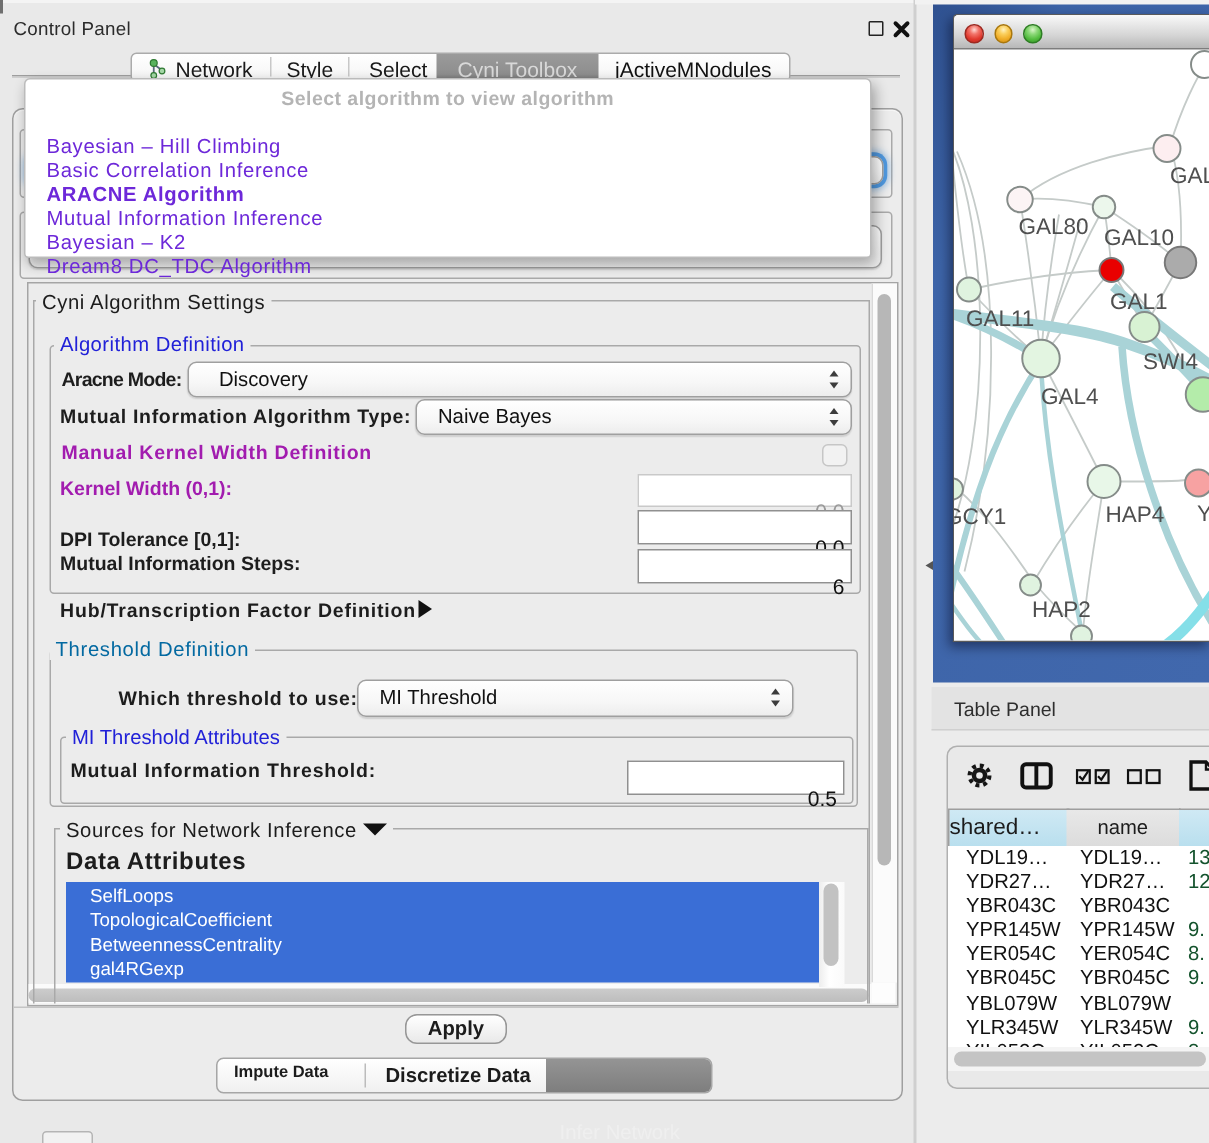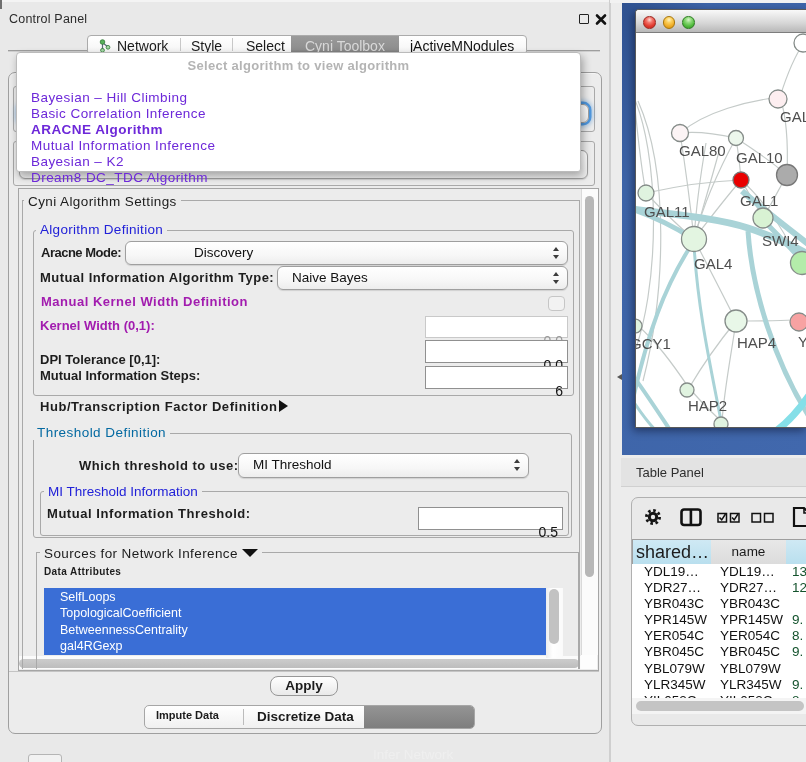--- a/index.html
+++ b/index.html
@@ -73,21 +73,21 @@
 <div class="abs" style="left:581px;top:655px;width:16px;height:14px;background:#fdfdfd;"></div>
 
 <div class="grp" style="left:22px;top:200px;width:556px;height:468px;border-radius:0;border-bottom:none;"></div>
 <div class="grplab" style="left:24px;top:194px;color:#1c1c1c;letter-spacing:0.4px;">Cyni Algorithm Settings</div>
 
 <div class="grp" style="left:33px;top:230px;width:539px;height:164px;"></div>
 <div class="grplab" style="left:36px;top:222px;color:#2121d8;letter-spacing:0.3px;">Algorithm Definition</div>
 
 <div class="lbl" style="left:41px;top:245px;letter-spacing:-0.5px;">Aracne Mode:</div>
 <div class="combo" style="left:125px;top:241px;width:441px;height:22px;">
-  <span class="ctext" style="left:20px;margin-left:48px;">Discovery</span>
+  <span class="ctext" style="left:20px;">Discovery</span>
   <span class="arrup" style="right:8px;top:5px;"></span>
   <span class="arrdn" style="right:8px;top:12.5px;"></span>
 </div>
 
 <div class="lbl" style="left:40px;top:270px;letter-spacing:0.45px;">Mutual Information Algorithm Type:</div>
 <div class="combo" style="left:277px;top:266px;width:289px;height:22px;">
   <span class="ctext">Naive Bayes</span>
   <span class="arrup" style="right:8px;top:5px;"></span>
   <span class="arrdn" style="right:8px;top:12.5px;"></span>
 </div>
@@ -117,30 +117,30 @@
 <div class="grplab" style="left:33px;top:425px;color:#0369a1;letter-spacing:0.45px;">Threshold Definition</div>
 
 <div class="lbl" style="left:79px;top:458px;letter-spacing:0.5px;">Which threshold to use:</div>
 <div class="combo" style="left:238px;top:453px;width:289px;height:23px;">
   <span class="ctext">MI Threshold</span>
   <span class="arrup" style="right:8px;top:5px;"></span>
   <span class="arrdn" style="right:8px;top:12.5px;"></span>
 </div>
 
 <div class="grp" style="left:40px;top:491px;width:527px;height:43px;"></div>
-<div class="grplab" style="left:44px;top:484px;color:#2121d8;">MI Threshold Information</div>
+<div class="grplab" style="left:44px;top:484px;color:#2121d8;">MI Threshold Attributes</div>
 
 <div class="lbl" style="left:47px;top:506px;letter-spacing:0.55px;">Mutual Information Threshold:</div>
 <div class="field" style="left:418px;top:507px;width:143px;height:21px;">
     <span class="fieldin">0.5</span>
   </div>
 
 <div class="grp" style="left:36px;top:552px;width:541px;height:116px;border-bottom:none;border-radius:0;"></div>
 <div class="grplab" style="left:40px;top:546px;color:#1c1c1c;font-weight:normal;letter-spacing:0.4px;">Sources for Network Inference <span style="display:inline-block;width:0;height:0;border-left:8px solid transparent;border-right:8px solid transparent;border-top:8px solid #111;vertical-align:1.5px;"></span></div>
-<div class="lbl" style="left:44px;top:566px;font-size:10px;letter-spacing:0.4px;text-align:right;">Data Attributes</div>
+<div class="lbl" style="left:44px;top:566px;font-size:16px;letter-spacing:0.4px;text-align:right;">Data Attributes</div>
 
 <div class="abs" style="left:44px;top:588px;width:502px;height:67px;background:#3a6ed6;overflow:hidden;">
   <div style="font-size:12.5px;color:#fff;line-height:16.4px;padding:1px 0 0 16px;">SelfLoops<br>TopologicalCoefficient<br>BetweennessCentrality<br>gal4RGexp</div>
 </div>
 <div class="abs" style="left:546px;top:588px;width:17px;height:70px;background:linear-gradient(90deg,#ededed,#ffffff 40%,#fafafa);"></div>
 <div class="abs" style="left:549px;top:589px;width:10px;height:55px;background:#c2c2c2;border-radius:5px;"></div>
 
 <div class="abs" style="left:9px;top:671px;width:590px;height:1px;background:#c4c4c4;"></div>
 <div class="abs" style="left:270px;top:676px;width:66px;height:18px;border:1px solid #979797;border-radius:8px;background:linear-gradient(#ffffff,#e9e9e9);text-align:center;font-size:13.5px;font-weight:bold;color:#1c1c1c;line-height:18px;">Apply</div>
 
@@ -278,21 +278,21 @@
   <svg width="23" height="12" style="position:absolute;left:119px;top:13.5px;">
     <rect x="1" y="1.5" width="8.5" height="8.5" fill="none" stroke="#111" stroke-width="1.5"></rect>
     <rect x="13.5" y="1.5" width="8.5" height="8.5" fill="none" stroke="#111" stroke-width="1.5"></rect>
   </svg>
 
   <svg width="20" height="22" style="position:absolute;left:160px;top:8px;">
     <path d="M2 2 H12 L17 7 V20 H2 Z" fill="none" stroke="#111" stroke-width="2.2"></path>
     <path d="M12 2 V7 H17" fill="none" stroke="#111" stroke-width="1.6"></path>
   </svg>
 
-  <div style="position:absolute;left:0px;top:41px;width:79px;height:24px;background:linear-gradient(#cfe9f4,#b9dfee);border:1px solid #9e9e9e;text-align:center;font-size:18px;color:#1c1c1c;line-height:24px;">shared…</div>
+  <div style="position:absolute;left:0px;top:41px;width:79px;height:24px;background:linear-gradient(#cfe9f4,#b9dfee);border:1px solid #9e9e9e;text-align:left;font-size:15px;color:#1c1c1c;line-height:24px;">shared…</div>
   <div style="position:absolute;left:79px;top:41px;width:75px;height:24px;background:linear-gradient(#e8e8e8,#dcdcdc);border:1px solid #9e9e9e;border-left:none;text-align:center;font-size:13.5px;color:#1c1c1c;line-height:24px;">name</div>
   <div style="position:absolute;left:154px;top:41px;width:40px;height:24px;background:linear-gradient(#cfe9f4,#b9dfee);border:1px solid #9e9e9e;border-left:none;"></div>
 
   <div style="position:absolute;left:0px;top:66px;width:185px;height:149px;background:#fff;"></div>
   <div style="position:absolute;left:12px;top:66px;font-size:13.5px;color:#111;line-height:16.1px;">YDL19…<br>YDR27…<br>YBR043C<br>YPR145W<br>YER054C<br>YBR045C<br>YBL079W<br>YLR345W<br>YIL052C</div>
   <div style="position:absolute;left:88px;top:66px;font-size:13.5px;color:#111;line-height:16.1px;">YDL19…<br>YDR27…<br>YBR043C<br>YPR145W<br>YER054C<br>YBR045C<br>YBL079W<br>YLR345W<br>YIL052C</div>
   <div style="position:absolute;left:160px;top:66px;font-size:13.5px;color:#14532d;line-height:16.1px;">13<br>12<br><br>9.<br>8.<br>9.<br><br>9.<br>8.</div>
 
   <div style="position:absolute;left:0px;top:200px;width:185px;height:16px;background:#f4f4f4;"></div>
   <div style="position:absolute;left:4px;top:203px;width:168px;height:10px;background:#c4c4c4;border-radius:5px;"></div>

